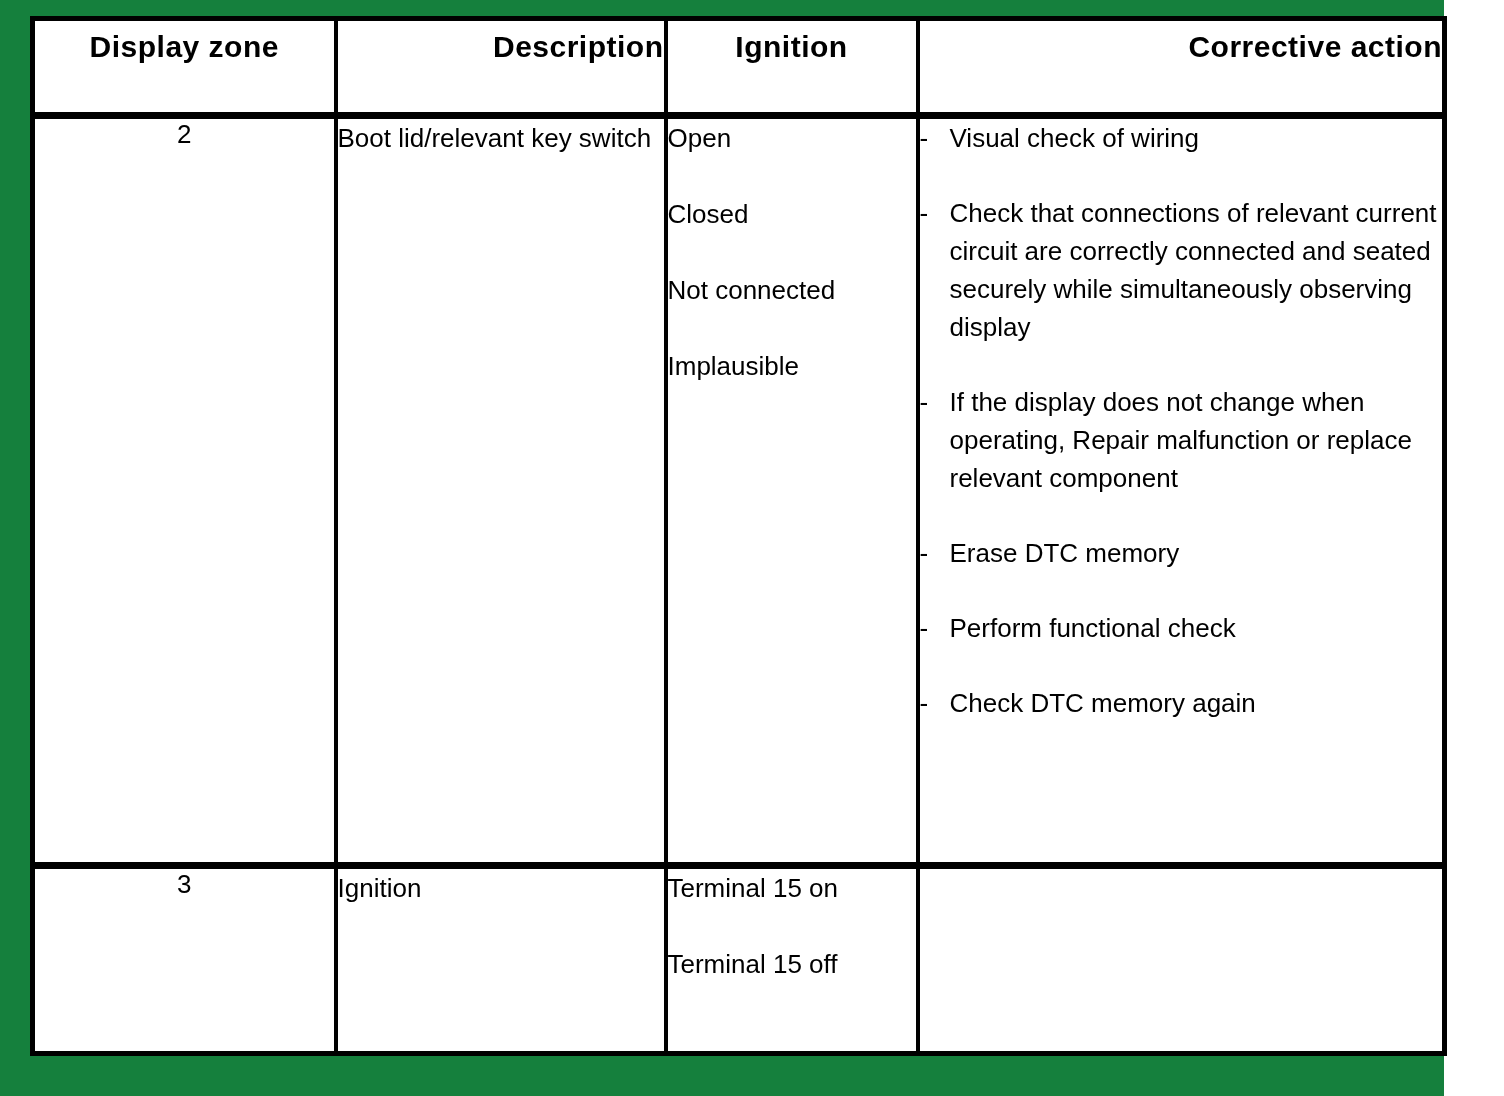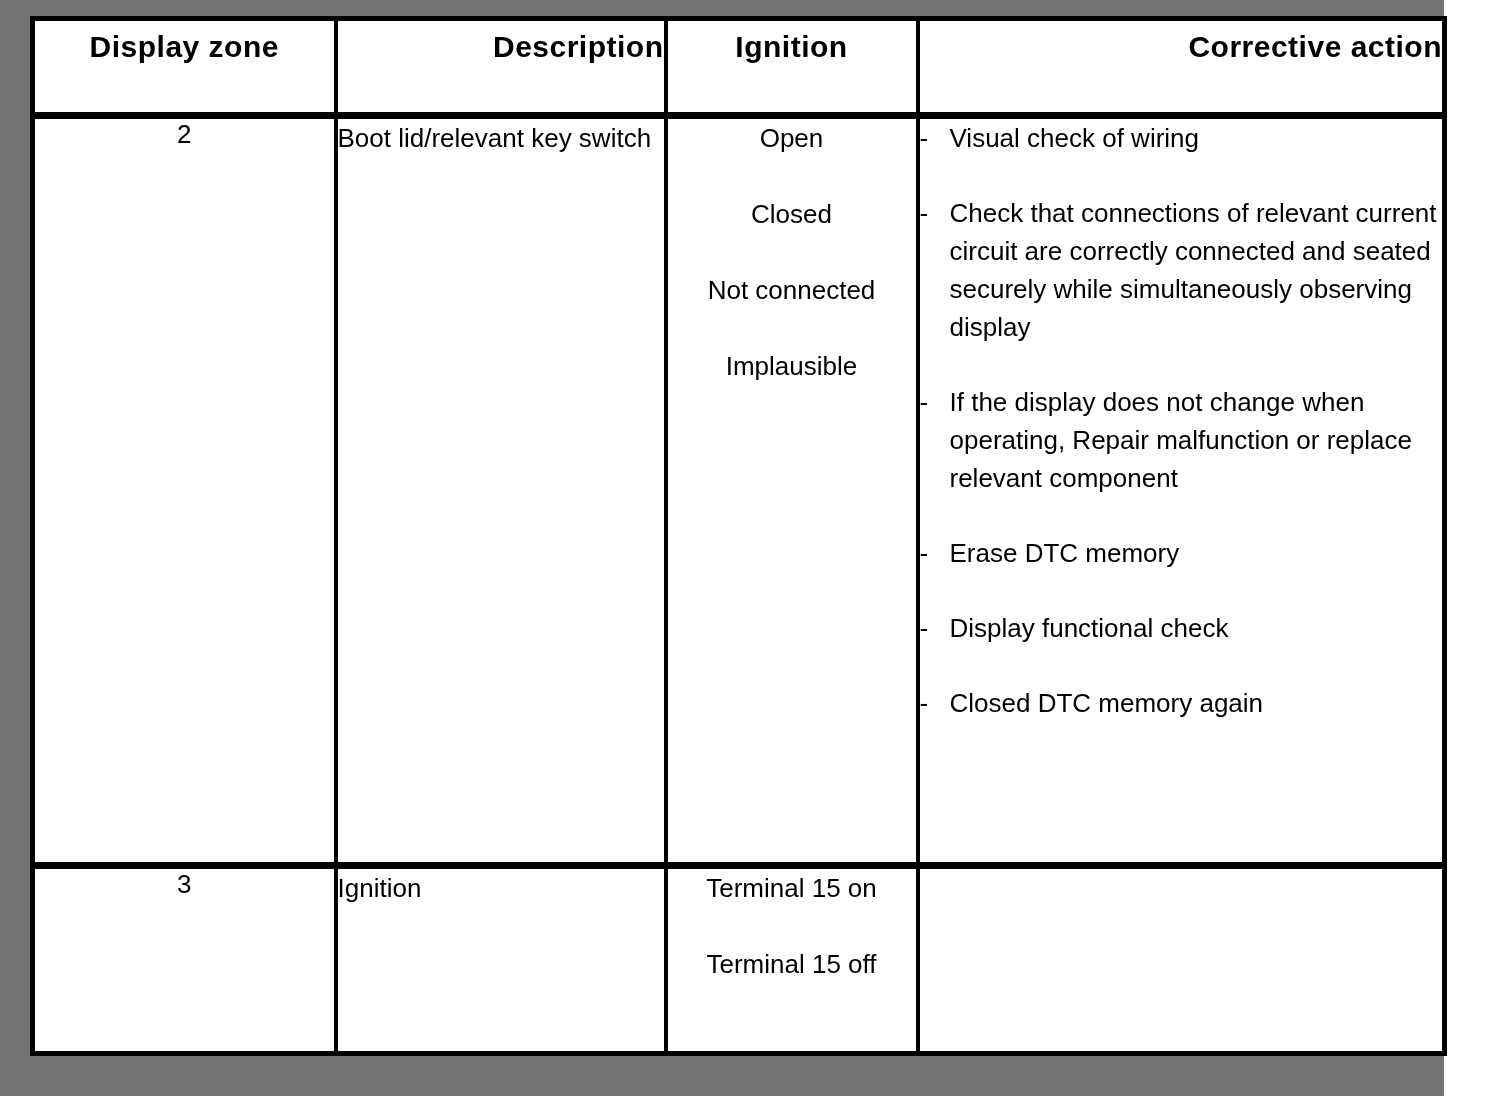--- a/index.html
+++ b/index.html
@@ -11,21 +11,21 @@
     width: 1504px;
     height: 1096px;
     overflow: hidden;
     font-family: "Liberation Sans", sans-serif;
     color: #000000;
   }
   .sheet {
     position: relative;
     width: 1444px;
     height: 1096px;
-    background: #737373;
+    background: #15803d;
   }
   table.diag {
     position: absolute;
     left: 30px;
     top: 16px;
     width: 1412px;
     border-collapse: collapse;
     table-layout: fixed;
     border: 5px solid #000000;
     background: #ffffff;
@@ -67,21 +67,21 @@
 
   td.zone-cell {
     vertical-align: middle;
     text-align: center;
   }
   td.desc-cell {
     padding: 40px 28px 0 29px;
     line-height: 38px;
   }
   td.display-cell {
-    text-align: center;
+    text-align: left;
     padding-top: 40px;
   }
   td.display-cell .disp-value {
     line-height: 38px;
     margin-bottom: 38px;
   }
   td.action-cell {
     padding: 40px 18px 0 26px;
   }
   .bullet-item {
@@ -142,25 +142,25 @@
           <div class="bullet-item">
             <span class="dash">-</span>
             <span class="bullet-text">If the display does not change when operating, Repair malfunction or replace relevant component</span>
           </div>
           <div class="bullet-item">
             <span class="dash">-</span>
             <span class="bullet-text">Erase DTC memory</span>
           </div>
           <div class="bullet-item">
             <span class="dash">-</span>
-            <span class="bullet-text">Display functional check</span>
+            <span class="bullet-text">Perform functional check</span>
           </div>
           <div class="bullet-item">
             <span class="dash">-</span>
-            <span class="bullet-text">Closed DTC memory again</span>
+            <span class="bullet-text">Check DTC memory again</span>
           </div>
         </td>
       </tr>
       <tr class="row-zone3">
         <td class="zone-cell">
           <span>3</span>
         </td>
         <td class="desc-cell">
           <div>Ignition</div>
         </td>

